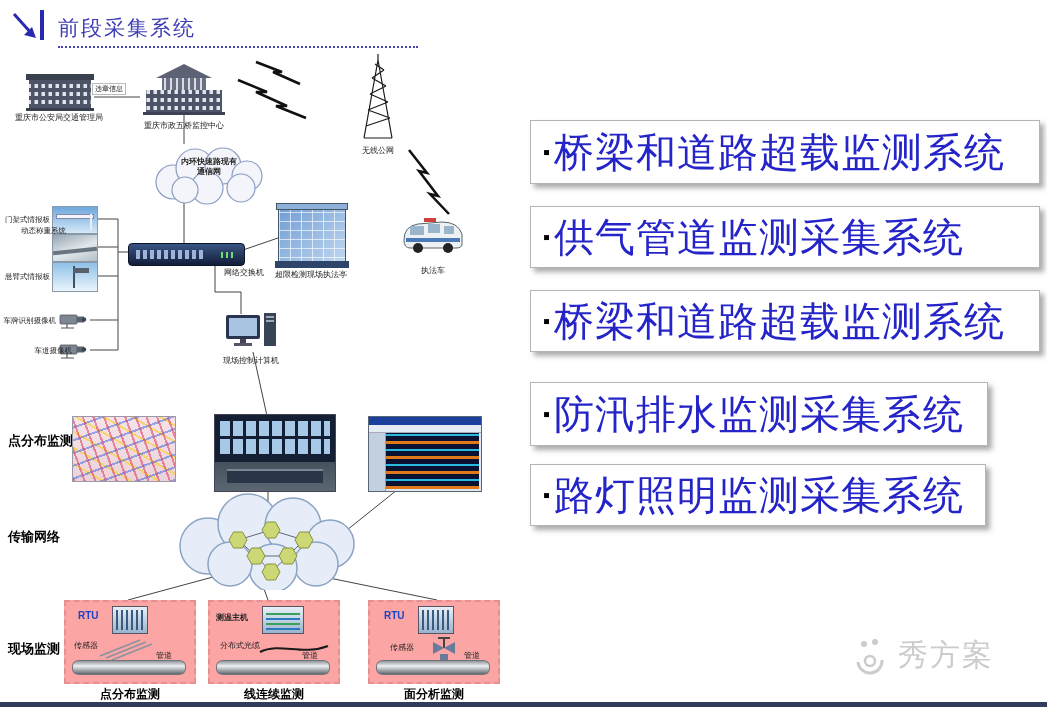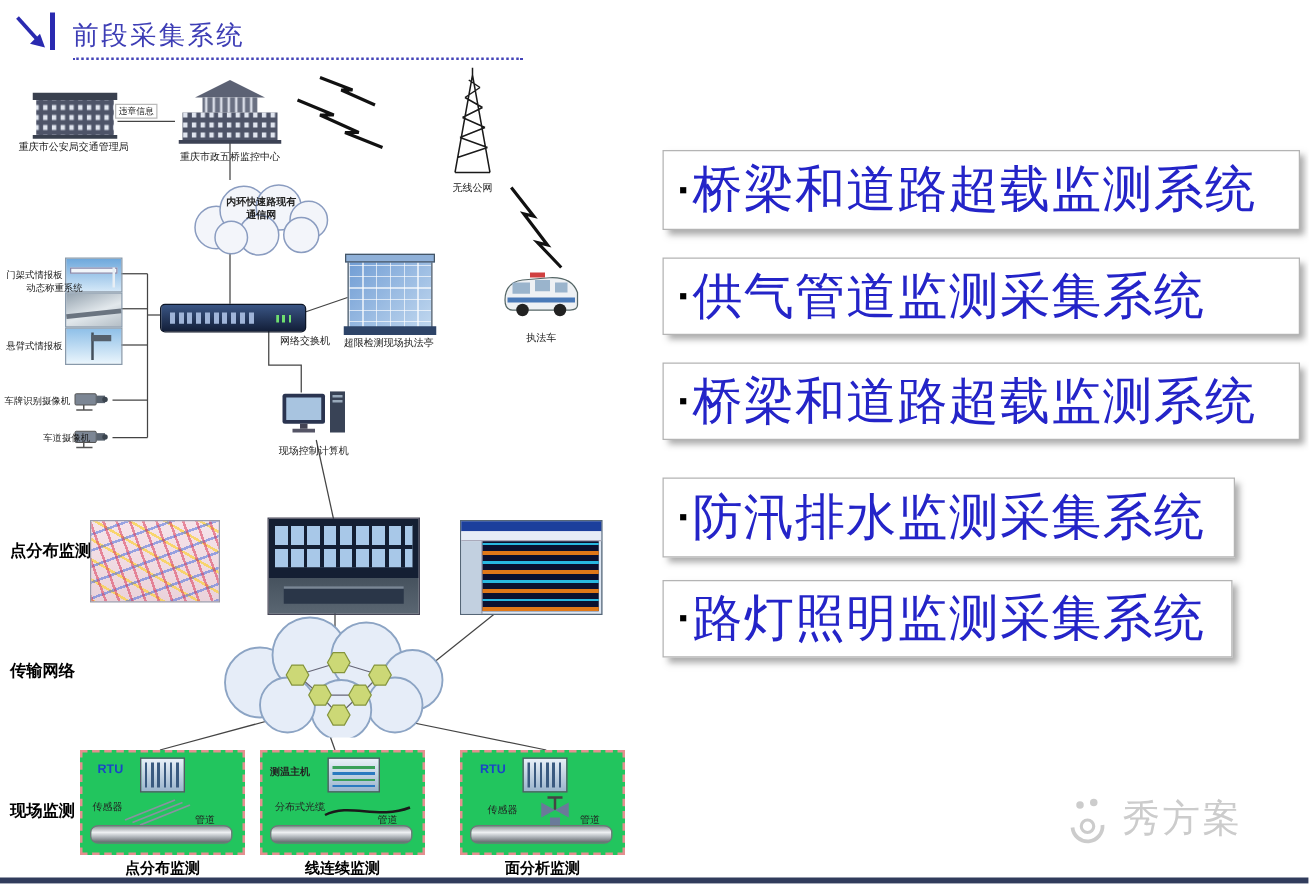--- a/index.html
+++ b/index.html
@@ -52,21 +52,21 @@
      background-image:repeating-linear-gradient(90deg,transparent 0 10px,#141f33 10px 13px),
         repeating-linear-gradient(0deg,transparent 0 15px,#141f33 15px 18px);}
   .room-shot .console{position:absolute;left:12px;bottom:8px;width:96px;height:12px;background:#2a3648;border-top:2px solid #7a8694;}
   .soft-shot{position:absolute;left:368px;top:416px;width:112px;height:74px;background:#dde6f2;border:1px solid #567;}
   .soft-shot .tb{position:absolute;left:0;top:0;right:0;height:8px;background:#1c3f9c;}
   .soft-shot .mb{position:absolute;left:0;top:8px;right:0;height:7px;background:#e6ecf6;border-bottom:1px solid #aab;}
   .soft-shot .lp{position:absolute;left:0;top:16px;bottom:0;width:16px;background:#c2d0e0;border-right:1px solid #99a;}
   .soft-shot .content{position:absolute;left:17px;top:16px;right:2px;bottom:2px;background-color:#0b1130;
      background-image:repeating-linear-gradient(0deg,#e07818 0 3px,transparent 3px 8px,#28b8e0 8px 10px,transparent 10px 15px);}
   
-  .fbox{position:absolute;width:128px;height:80px;border:2px dashed #e49090;background:#22c55e;}
+  .fbox{position:absolute;width:128px;height:80px;border:2px dashed #e49090;background:#fca5a5;}
   .tiny{position:absolute;font-size:8px;color:#222;white-space:nowrap;}
   .rtu-lbl{position:absolute;font-size:10px;font-weight:bold;color:#1a44c8;}
   .caption{position:absolute;left:0;width:128px;top:84px;text-align:center;font-size:12px;font-weight:bold;color:#000;}
   .unit{position:absolute;background:linear-gradient(180deg,#e8f0f8,#9ab4cc);border:1px solid #556;}
   .unit .stripes{position:absolute;inset:3px;background:repeating-linear-gradient(90deg,#3a5a80 0 2px,transparent 2px 5px);}
   .unit.colorful .stripes{background:repeating-linear-gradient(0deg,#2a7ac0 0 2px,transparent 2px 5px,#3aa05a 5px 7px,transparent 7px 10px);}
   .pipe{position:absolute;height:13px;border-radius:7px/6px;border:1px solid #70757a;
      background:linear-gradient(180deg,#90959a,#eef0f2 38%,#b8bdc2 62%,#63686d);}
   
   .panel{position:absolute;background:#fff;border:1px solid #b4b4b4;

